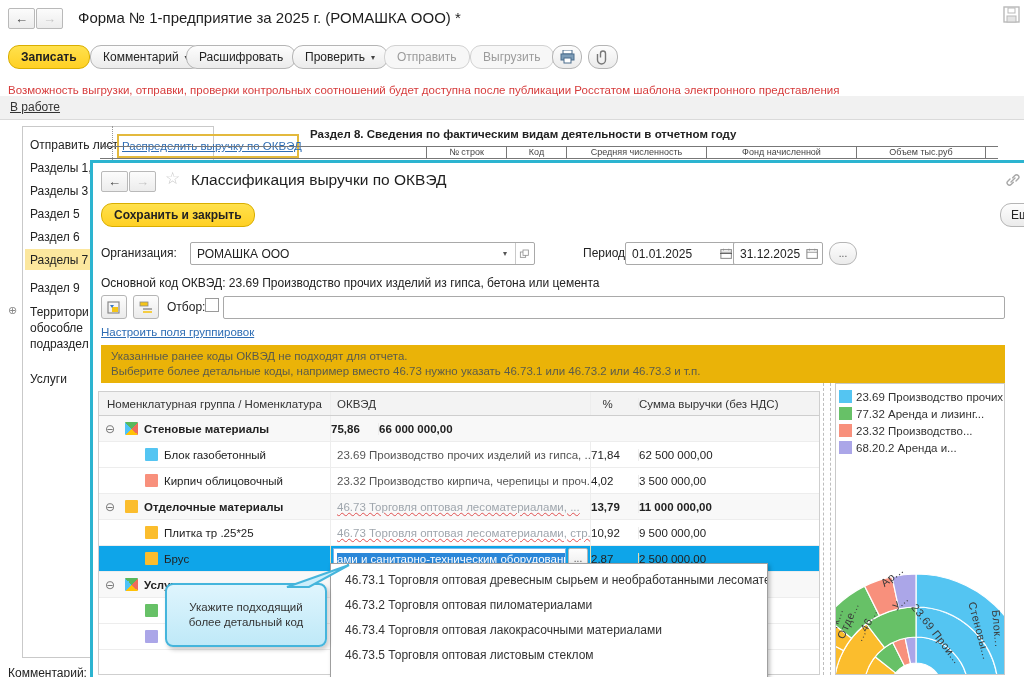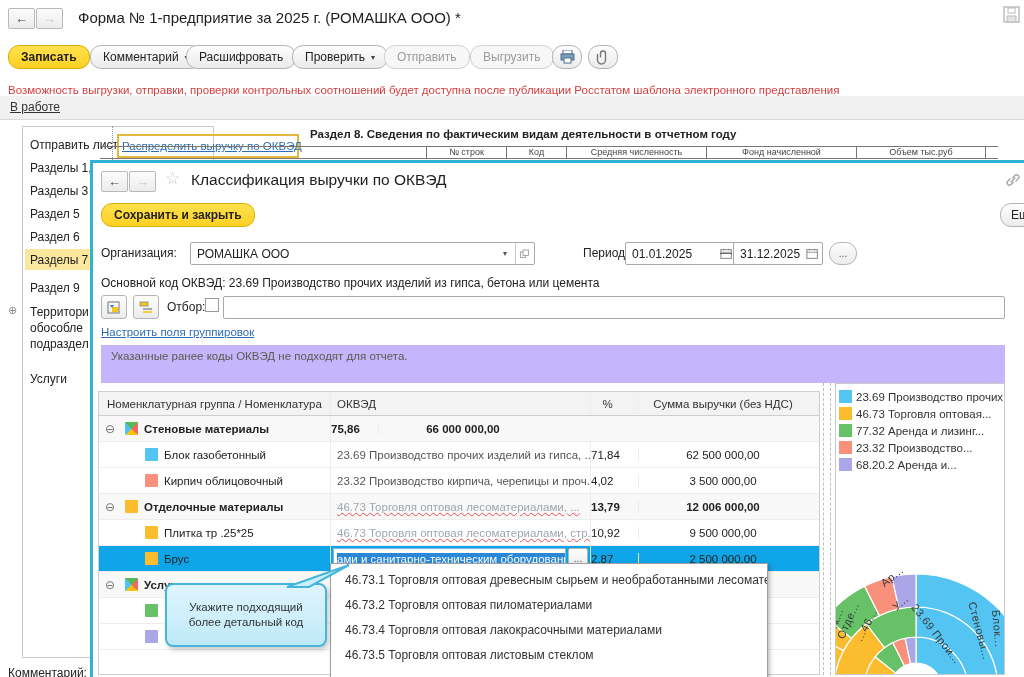--- a/index.html
+++ b/index.html
@@ -23,32 +23,32 @@
 .side-item{position:absolute;left:30px;font-size:12px;color:#222;white-space:pre-line;cursor:pointer}
 .side-active{position:absolute;left:25px;width:186px;height:21px;background:#fce79e}
 .sliver-cell{border-left:1px solid #777;height:100%;overflow:hidden;font-size:9px;color:#444;
   text-align:center;white-space:nowrap}
 
 #modal{position:absolute;left:90px;top:160px;width:946px;height:530px;background:#fff;
   border:3px solid #2cb4d0;z-index:5}
 .fld{position:absolute;height:23px;border:1px solid #a9a9a9;border-radius:2px;background:#fff;
   display:flex;align-items:center;font-size:12px;padding-left:6px}
 .fld .sep{border-left:1px solid #c9c9c9;height:100%;margin-left:4px}
-.notice{position:absolute;background:#c4b5fd;font-size:11.5px;color:#5b5b4b;padding:4px 10px;line-height:15px}
+.notice{position:absolute;background:#eab308;font-size:11.5px;color:#5b5b4b;padding:4px 10px;line-height:15px}
 .thead{display:flex;height:24px;background:#f3f3f3;border-bottom:1px solid #cecece;
   font-size:11.5px;color:#333;align-items:center}
 .trow{display:flex;height:26px;border-bottom:1px solid #ededed;font-size:11.5px;align-items:center;background:#fff}
 .trow.group{background:#f8f8f8;font-weight:bold}
 .trow.editrow{background:#0ea5e9}
 .c1{width:232px;display:flex;align-items:center;height:100%;border-right:1px solid #ededed;overflow:hidden}
 .c2{width:260px;padding:0 6px;border-right:1px solid #ededed;overflow:hidden;white-space:nowrap;
   height:100%;display:flex;align-items:center;color:#555}
 .trow.group .c2{color:#222}
 .c3{width:48px;text-align:left;padding-right:6px;border-right:1px solid #ededed}
-.c4{width:176px;text-align:center;padding-right:8px}
+.c4{width:176px;text-align:left;padding-right:8px}
 .toggle{width:14px;margin-left:6px;color:#777;font-size:12px;font-weight:normal;cursor:pointer}
 .sq{width:13px;height:13px;margin:0 6px;flex:none;border-radius:1px}
 .sq.multi{background:conic-gradient(from 225deg,#4fc3f7 0 25%,#58b85c 0 50%,#ef6c5a 0 75%,#ffc107 0 100%)}
 .sq.blue{background:#54c5f2}.sq.yellow{background:#fbbd2d}.sq.salmon{background:#f8907c}
 .sq.green{background:#67c167}.sq.purple{background:#aba6e8}
 .okved-bad{color:#9fa6ad;text-decoration:underline wavy #e05050 1px}
 .edit-input{display:flex;align-items:center;height:22px;background:#fff;border:1px solid #7eb4ea;
   flex:1;overflow:hidden;white-space:nowrap;padding-left:3px}
 .sel-text{background:#2b87d8;color:#fff;font-size:11.5px;white-space:nowrap}
 .dots-btn{width:20px;height:22px;border:1px solid #b5b5b5;border-radius:2px;margin-left:2px;
@@ -216,20 +216,21 @@
       </svg>
     </div>
     <span class="abs" style="left:74px;top:137px">Отбор:</span>
     <div class="cbox" style="left:112px;top:135px"></div>
     <div class="fld" style="left:130px;top:133px;width:782px"></div>
 
     <span class="abs link" style="left:8px;top:163px;font-size:11.5px">Настроить поля группировок</span>
 
     <div class="notice" style="left:8px;top:182px;width:904px;height:38px">
       <div>Указанные ранее коды ОКВЭД не подходят для отчета.</div>
+      <div>Выберите более детальные коды, например  вместо 46.73 нужно указать 46.73.1 или 46.73.2 или 46.73.3 и т.п.</div>
     </div>
 
     <div class="abs" style="left:5px;top:228px;width:722px;height:284px;border:1px solid #cfcfcf;overflow:hidden">
       <div class="thead">
         <div class="c1" style="padding-left:8px">Номенклатурная группа / Номенклатура</div>
         <div class="c2" style="color:#333">ОКВЭД</div>
         <div class="c3" style="text-align:center;padding-right:14px">%</div>
         <div class="c4">Сумма выручки (без НДС)</div>
       </div>
 
@@ -265,21 +266,21 @@
       <div class="trow group">
         <div class="c1">
             <span class="toggle">⊖</span>
             <span class="sq yellow"></span>
             <span>Отделочные материалы</span>
           </div>
         <div class="c2">
             <span class="okved-bad" style="font-weight:normal">46.73 Торговля оптовая лесоматериалами, ...</span>
           </div>
         <div class="c3">13,79</div>
-        <div class="c4">12 006 000,00</div>
+        <div class="c4">11 000 000,00</div>
       </div>
       <div class="trow">
         <div class="c1">
             <span style="width:40px"></span>
             <span class="sq yellow"></span>
             <span>Плитка тр .25*25</span>
           </div>
         <div class="c2">
             <span class="okved-bad">46.73 Торговля оптовая лесоматериалами, стр...</span>
           </div>
@@ -332,24 +333,20 @@
         <div class="c4">00,00</div>
       </div>
     </div>
 
     <div class="scrollstrip"></div>
 
     <div id="panel">
       <div class="lg-item" style="margin-top:4px">
           <span class="lg-sw" style="background:#54C5F2"></span>
           <span>23.69 Производство прочих...</span>
-        </div>
-      <div class="lg-item">
-          <span class="lg-sw" style="background:#FBBD2D"></span>
-          <span>46.73 Торговля оптовая...</span>
         </div>
       <div class="lg-item">
           <span class="lg-sw" style="background:#67C167"></span>
           <span>77.32 Аренда и лизинг...</span>
         </div>
       <div class="lg-item">
           <span class="lg-sw" style="background:#F8907C"></span>
           <span>23.32 Производство...</span>
         </div>
       <div class="lg-item">

